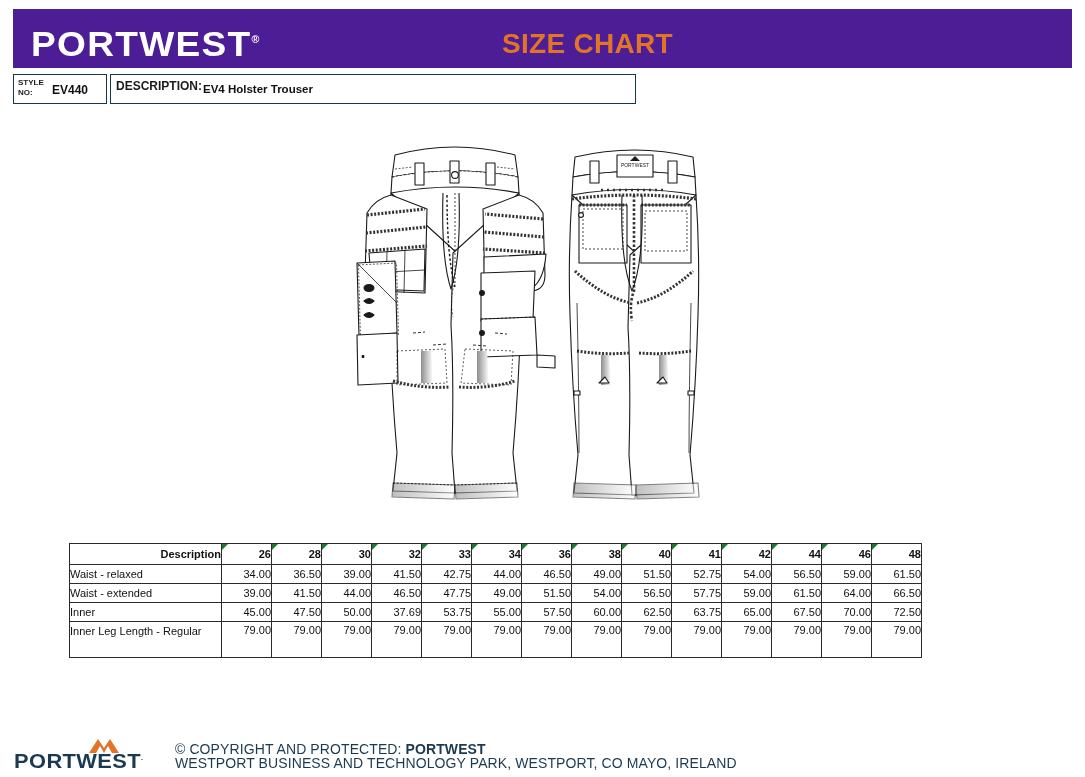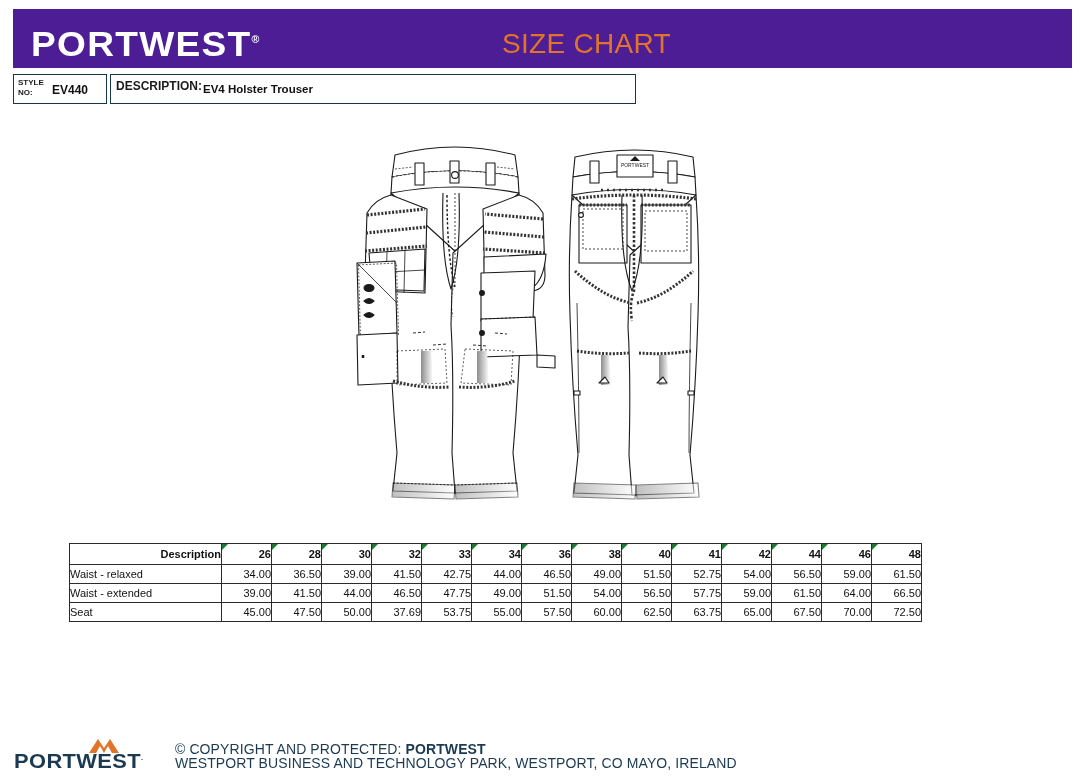--- a/index.html
+++ b/index.html
@@ -31,20 +31,21 @@
   }
   #brand-logo .reg{
     font-size:10px;vertical-align:super;letter-spacing:0;
   }
   #size-chart-title{
     position:absolute;left:489px;top:19px;
     font-size:28px;
     color:#E2742A;
     letter-spacing:0.3px;
     white-space:nowrap;
+    font-weight:bold;
   }
 
   
   #style-box{
     position:absolute;left:13px;top:74px;width:94px;height:30px;
     border:1.6px solid #16374A;
     background:#fff;
     box-sizing:border-box;
   }
   #style-box .lbl{
@@ -341,36 +342,53 @@
         <td class="num">51.50</td>
         <td class="num">54.00</td>
         <td class="num">56.50</td>
         <td class="num">57.75</td>
         <td class="num">59.00</td>
         <td class="num">61.50</td>
         <td class="num">64.00</td>
         <td class="num">66.50</td>
       </tr>
       <tr>
-        <td class="rowlabel">Seat</td>
+        <td class="rowlabel">Inner</td>
         <td class="num">45.00</td>
         <td class="num">47.50</td>
         <td class="num">50.00</td>
         <td class="num">37.69</td>
         <td class="num">53.75</td>
         <td class="num">55.00</td>
         <td class="num">57.50</td>
         <td class="num">60.00</td>
         <td class="num">62.50</td>
         <td class="num">63.75</td>
         <td class="num">65.00</td>
         <td class="num">67.50</td>
         <td class="num">70.00</td>
         <td class="num">72.50</td>
       </tr>
+      <tr class="tall">
+        <td class="rowlabel">Inner Leg Length - Regular</td>
+        <td class="num">79.00</td>
+        <td class="num">79.00</td>
+        <td class="num">79.00</td>
+        <td class="num">79.00</td>
+        <td class="num">79.00</td>
+        <td class="num">79.00</td>
+        <td class="num">79.00</td>
+        <td class="num">79.00</td>
+        <td class="num">79.00</td>
+        <td class="num">79.00</td>
+        <td class="num">79.00</td>
+        <td class="num">79.00</td>
+        <td class="num">79.00</td>
+        <td class="num">79.00</td>
+      </tr>
     </tbody>
   </table>
 </div>
 
 <div id="footer-logo">
   <div class="chev">
     <svg viewBox="0 0 34 16" xmlns="http://www.w3.org/2000/svg">
       <path d="M2 16 L11 2 L17 11 L23 2 L32 16 L25 16 L21 9 L17 16 L13 9 L9 16 Z" fill="#E2742A"></path>
     </svg>
   </div>

